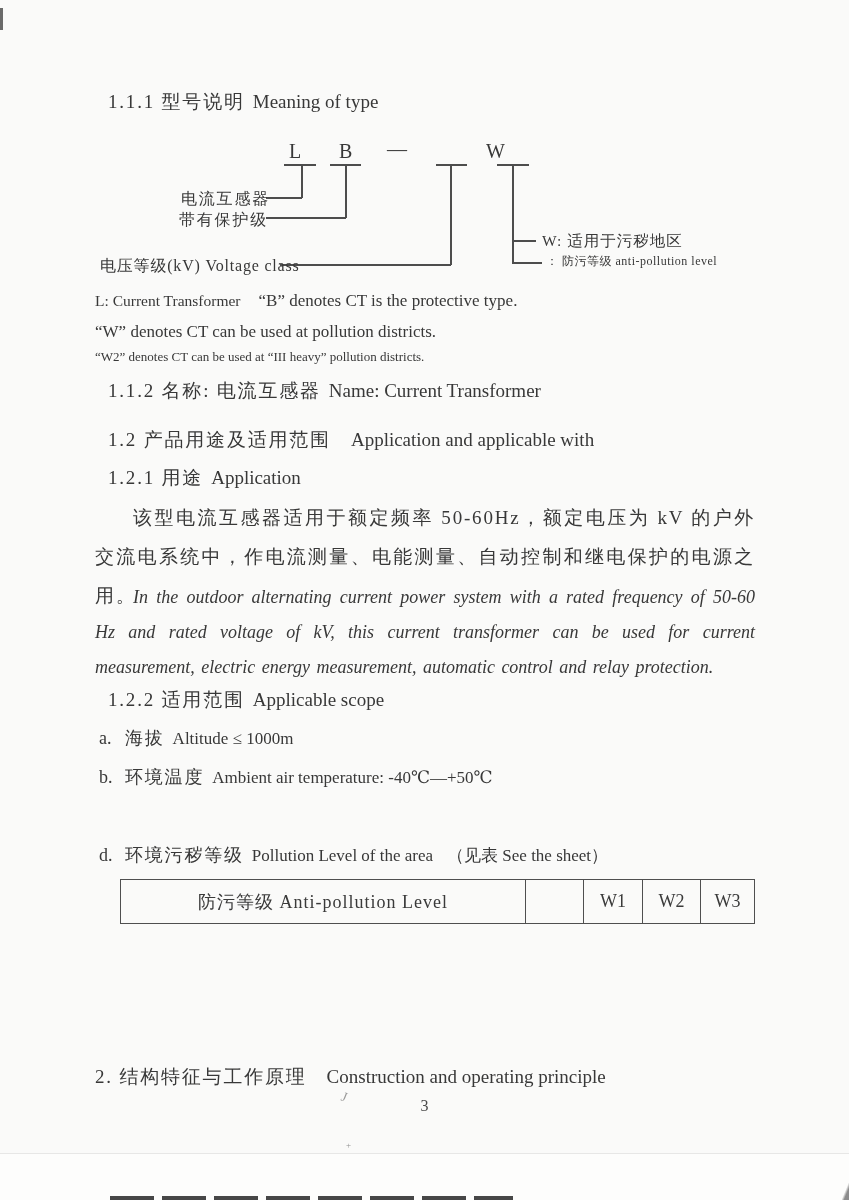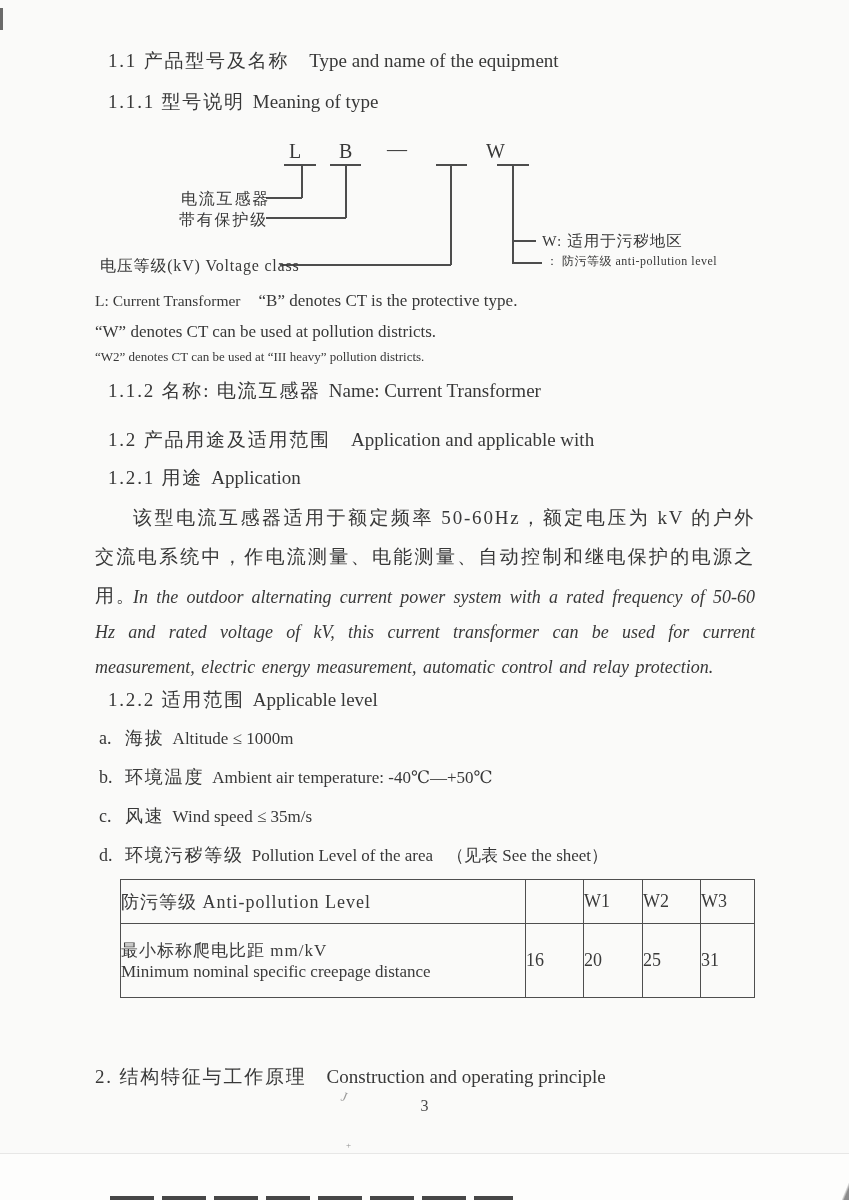--- a/index.html
+++ b/index.html
@@ -29,21 +29,21 @@
   .scope-item{position:absolute;left:99px;font-size:18px;}
   .scope-item .marker{display:inline-block;width:26px;}
   .scope-item .en{font-size:17px;}
   table.ptable{
     position:absolute;left:120px;top:879px;
     border-collapse:collapse;table-layout:fixed;
     font-size:18px;color:#3a3a3a;
   }
   table.ptable td{
     border:1.5px solid #4f4f4f;
-    text-align:left;vertical-align:middle;
+    text-align:center;vertical-align:middle;
     padding:0;
   }
   .ptable .lbl{letter-spacing:1px;}
   .row3-zh{font-size:17px;letter-spacing:1px;}
   .row3-en{font-size:17px;}
   .pagenum{position:absolute;left:0;top:1097px;width:849px;text-align:center;font-size:16px;color:#4a4a4a;}
   .edge-mark{position:absolute;left:0;top:8px;width:3px;height:22px;background:#6a6a6a;}
   .scan-line{position:absolute;left:0;top:1153px;width:849px;height:1px;background:#e7e7e6;}
   .below-band{position:absolute;left:0;top:1154px;width:849px;height:46px;background:#fdfdfc;}
   .bottom-dashes{
@@ -64,23 +64,20 @@
 <div class="page">
 
   <div class="edge-mark"></div>
   <div class="scan-line"></div>
   <div class="below-band"></div>
   <div class="bottom-dashes"></div>
   <div class="corner-wedge"></div>
   <div class="plus-artifact">+</div>
   <div class="pencil-mark">J</div>
 
-  <div class="abs h" style="left:108px;top:48px;">
-    <span class="zh">1.1 产品型号及名称</span><span class="gap20">Type and name of the equipment</span>
-  </div>
   <div class="abs h" style="left:108px;top:89px;">
     <span class="zh">1.1.1 型号说明</span><span class="gap8">Meaning of type</span>
   </div>
 
   <div>
     <span class="abs" style="left:289px;top:140px;font-size:20px;">L</span>
     <span class="abs" style="left:339px;top:140px;font-size:20px;">B</span>
     <span class="abs" style="left:387px;top:138px;font-size:20px;">—</span>
     <span class="abs" style="left:486px;top:140px;font-size:20px;">W</span>
 
@@ -121,31 +118,28 @@
     <span class="zh">1.2 产品用途及适用范围</span><span class="gap20">Application and applicable with</span>
   </div>
   <div class="abs h" style="left:108px;top:465px;">
     <span class="zh">1.2.1 用途</span><span class="gap8">Application</span>
   </div>
 
   <div class="para para-zh" style="top:498px;">该型电流互感器适用于额定频率 50-60Hz，额定电压为 kV 的户外交流电系统中，作电流测量、电能测量、自动控制和继电保护的电源之用。</div>
   <div class="para para-en" style="top:580px;font-style:italic;">In the outdoor alternating current power system with a rated frequency of 50-60 Hz and rated voltage of kV, this current transformer can be used for current measurement, electric energy measurement, automatic control and relay protection.</div>
 
   <div class="abs h" style="left:108px;top:687px;">
-    <span class="zh">1.2.2 适用范围</span><span class="gap8">Applicable level</span>
+    <span class="zh">1.2.2 适用范围</span><span class="gap8">Applicable scope</span>
   </div>
 
   <div class="scope-item" style="top:726px;">
     <span class="marker">a.</span><span class="zh">海拔</span><span class="en gap8">Altitude ≤ 1000m</span>
   </div>
   <div class="scope-item" style="top:765px;">
     <span class="marker">b.</span><span class="zh">环境温度</span><span class="en gap8">Ambient air temperature: -40℃—+50℃</span>
-  </div>
-  <div class="scope-item" style="top:804px;">
-    <span class="marker">c.</span><span class="zh">风速</span><span class="en gap8">Wind speed ≤ 35m/s</span>
   </div>
   <div class="scope-item" style="top:843px;">
     <span class="marker">d.</span><span class="zh">环境污秽等级</span><span class="en gap8">Pollution Level of the area</span><span class="en gap14">（见表  See the sheet）</span>
   </div>
 
   <table class="ptable">
     <colgroup>
       <col style="width:405px;">
         <col style="width:58px;">
         <col style="width:59px;">
@@ -153,30 +147,20 @@
         <col style="width:54px;">
     </colgroup>
     <tbody>
         <tr style="height:44px;">
       <td class="lbl">防污等级 Anti-pollution Level</td>
       <td></td>
       <td>W1</td>
       <td>W2</td>
       <td>W3</td>
     </tr>
-    <tr style="height:74px;">
-      <td>
-        <div class="row3-zh">最小标称爬电比距  mm/kV</div>
-        <div class="row3-en">Minimum nominal specific creepage distance</div>
-      </td>
-      <td>16</td>
-      <td>20</td>
-      <td>25</td>
-      <td>31</td>
-    </tr>
   </tbody>
     </table>
 
   <div class="abs h" style="left:95px;top:1064px;">
     <span class="zh">2. 结构特征与工作原理</span><span class="gap20">Construction and operating principle</span>
   </div>
 
   <div class="pagenum">3</div>
 
 </div>

